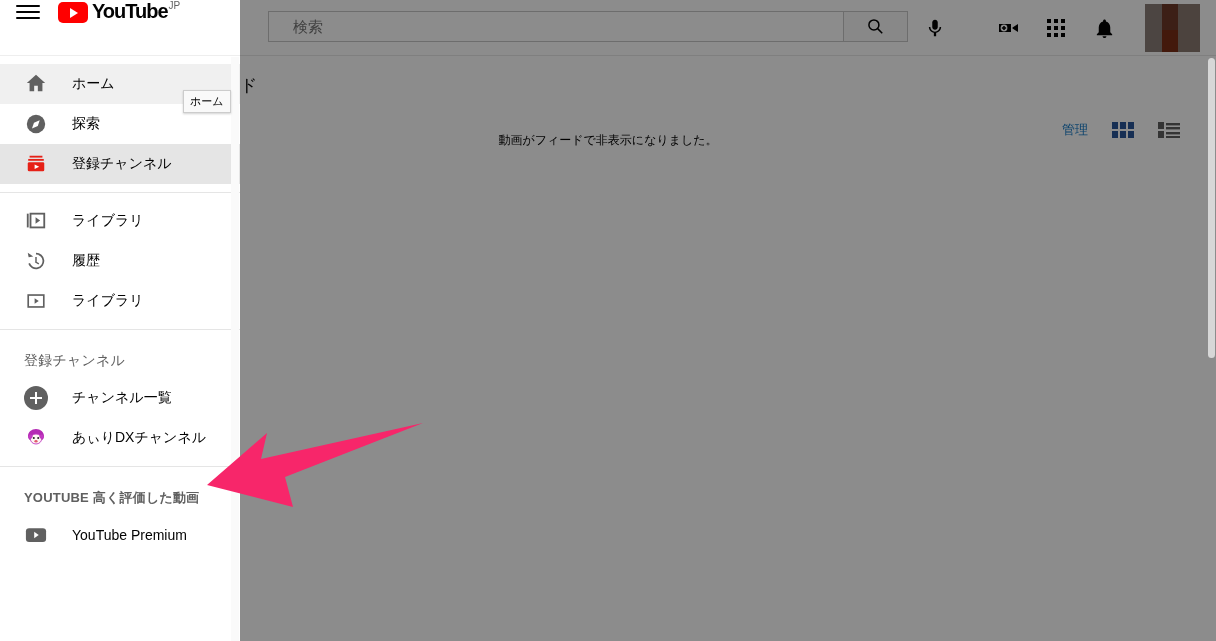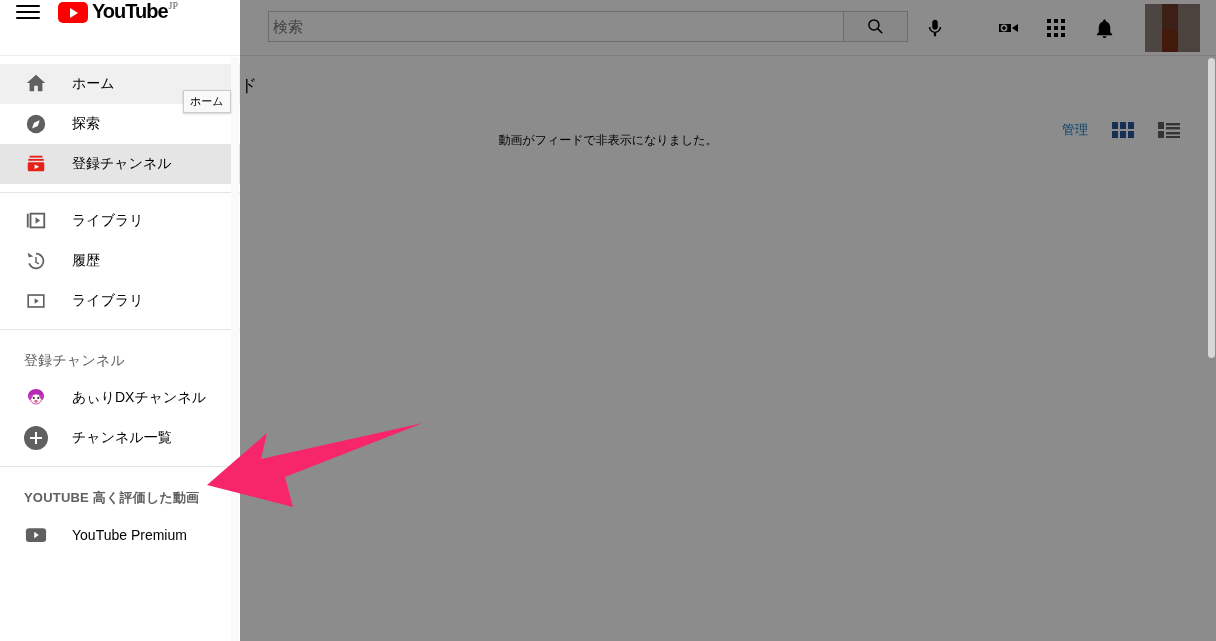--- a/index.html
+++ b/index.html
@@ -21,21 +21,21 @@
     background: #ffffff; border-bottom: 1px solid #e8e8e8;
     display: flex; align-items: center;
   }
   .search-wrap {
     position: absolute; left: 268px; top: 11px;
     display: flex; align-items: stretch; height: 31px;
   }
   .search-input {
     width: 575px; height: 31px;
     border: 1px solid #c6c6c6; border-right: none;
-    padding: 0 4px; font-size: 15px; color: #333; background: #fff;
+    padding: 0 24px; font-size: 15px; color: #333; background: #fff;
     font-family: "Liberation Sans", sans-serif;
   }
   .search-input::placeholder { color: #777; }
   .search-btn {
     width: 65px; height: 31px; background: #f8f8f8;
     border: 1px solid #c6c6c6; cursor: pointer;
     display: flex; align-items: center; justify-content: center;
   }
   .mic-btn {
     position: absolute; left: 915px; top: 12px;
@@ -97,21 +97,21 @@
   .logo-mark {
     width: 30px; height: 21px; background:#ff0000; border-radius:5px;
     display:flex; align-items:center; justify-content:center; margin-top:2px;
   }
   .logo-mark span {
     display:block; width:0; height:0;
     border-left: 8px solid #fff; border-top: 5px solid transparent; border-bottom: 5px solid transparent;
     margin-left: 2px;
   }
   .logo-text { font-size: 20px; font-weight: bold; letter-spacing: -1px; color:#030303; margin-left: 4px; line-height: 22px; }
-  .logo-cc { font-size: 10px; color:#606060; margin-left: 1px; line-height: 11px; font-family: Liberation Serif, serif; }
+  .logo-cc { font-size: 10px; color:#606060; margin-left: 1px; line-height: 11px; }
 
   .nav-section { padding: 8px 0; }
   .nav-div { border-bottom: 1px solid #e5e5e5; }
   .nav-item {
     height: 40px; display: flex; align-items: center; padding-left: 24px;
     cursor: pointer; position: relative;
   }
   .nav-item.hovered { background: #f0f0f0; }
   .nav-item.active { background: #e5e5e5; }
   .nav-ico { width: 24px; height: 24px; display:flex; align-items:center; justify-content:center; flex: 0 0 24px; }
@@ -332,43 +332,43 @@
             <path fill="#606060" d="M10.5 9l4.5 3-4.5 3z"></path>
           </svg>
         </span>
         <span class="nav-label">ライブラリ</span>
       </div>
     </div>
 
     <div class="nav-section nav-div">
       <div class="sec-title">登録チャンネル</div>
       <div class="nav-item">
+        <span class="nav-ico">
+          <span class="plus-circle" style="position:relative;">
+            <span class="plus-h"></span>
+              <span class="plus-v"></span>
+          </span>
+        </span>
+        <span class="nav-label">チャンネル一覧</span>
+      </div>
+      <div class="nav-item">
         <span class="ch-avatar">
           <svg width="24" height="24" viewBox="0 0 24 24">
             <circle cx="12" cy="12" r="12" fill="#ffffff"></circle>
             <path fill="#b42ab4" d="M4 10c0-4 3.6-7 8-7s8 3 8 7c0 1.6-.6 3-1.6 4.2l-1-3.4-1.4 2.6-1-2.4-1.2 2-1.6-2.2-1.6 2.2-1.2-2-1 2.4-1.4-2.6-1 3.4C4.6 13 4 11.6 4 10z"></path>
             <ellipse cx="12" cy="13" rx="5.6" ry="5" fill="#fdf6f2" stroke="#c23ac2" stroke-width="0.9"></ellipse>
             <circle cx="9.8" cy="12" r="1" fill="#222"></circle>
             <circle cx="14.2" cy="12" r="1" fill="#222"></circle>
             <ellipse cx="12" cy="15.3" rx="1.6" ry="1.2" fill="#e05a6e"></ellipse>
             <circle cx="6.4" cy="10.6" r="2.2" fill="#c23ac2"></circle>
             <circle cx="17.6" cy="10.6" r="2.2" fill="#c23ac2"></circle>
           </svg>
         </span>
         <span class="nav-label">あぃりDXチャンネル</span>
       </div>
-      <div class="nav-item">
-        <span class="nav-ico">
-          <span class="plus-circle" style="position:relative;">
-            <span class="plus-h"></span>
-              <span class="plus-v"></span>
-          </span>
-        </span>
-        <span class="nav-label">チャンネル一覧</span>
-      </div>
     </div>
 
     <div class="nav-section">
       <div class="sec-title caps">YOUTUBE 高く評価した動画</div>
       <div class="nav-item">
         <span class="nav-ico">
           <svg width="22" height="16" viewBox="0 0 24 17">
             <rect x="1" y="1" width="22" height="15" rx="3.5" fill="#606060"></rect>
             <path fill="#fff" d="M10 5l5 3.5-5 3.5z"></path>
           </svg>

